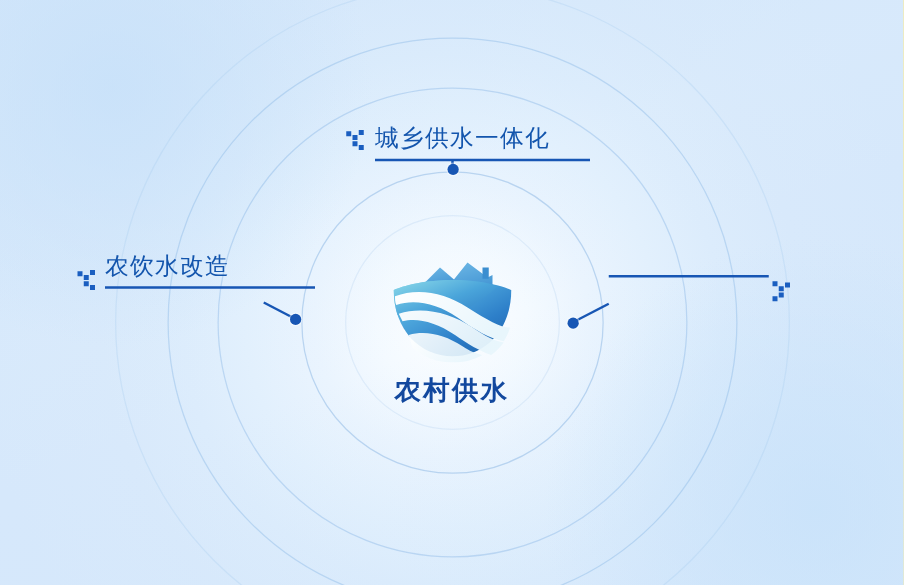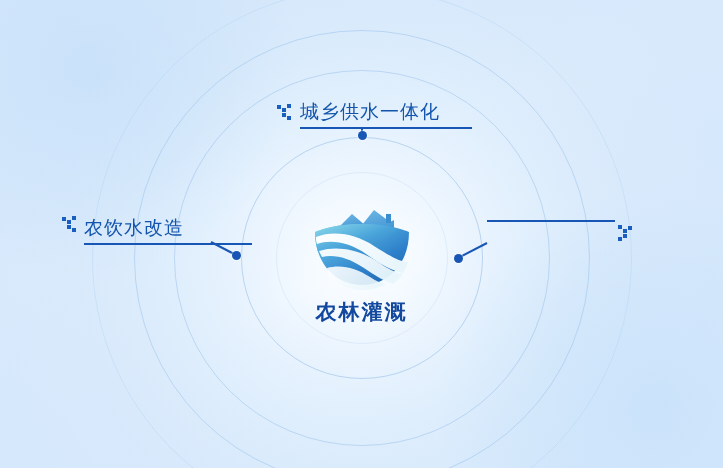--- a/index.html
+++ b/index.html
@@ -111,21 +111,21 @@
     letter-spacing: 1px;
     line-height: 1.25;
   }
   .label-rule {
     height: 2px;
     background: #1756b4;
     margin-top: 3px;
   }
   .lbl-top  { left: 277px; top: 100px; }
   .lbl-top .label-rule  { width: 172px; margin-left: 23px; }
-  .lbl-left { left: 62px;  top: 216px; }
+  .lbl-left { left: 62px;  top: 202px; }
   .lbl-left .label-rule { width: 168px; margin-left: 22px; }
   .lbl-right{ left: 487px; top: 217px; }
   .lbl-right .label-rule{ width: 128px; margin-left: 0px; }
   
   .chev {
     position: absolute;
     width: 16px; height: 16px;
   }
   .chev i {
     position: absolute;
@@ -246,16 +246,16 @@
                  C 99 76, 97 80, 95 83 C 84 81, 72 74, 58 64
                  C 42 53, 24 49, 9 54 C 8 52, 8 49, 8 47 Z" fill="url(#waveGrad)"></path>
         <path d="M11 61 C 30 55, 52 60, 70 72 C 80 79, 88 83, 95 84
                  C 92 88, 89 91, 85 94 C 76 91, 66 85, 56 78
                  C 40 67, 25 64, 14 67 C 13 65, 12 63, 11 61 Z" fill="url(#waveGrad)" opacity="0.95"></path>
         <path d="M19 78 C 33 74, 48 78, 62 87 C 68 91, 73 93, 78 94
                  C 71 98, 63 100, 54 100 C 42 100, 31 96, 22 88
                  C 21 85, 20 81, 19 78 Z" fill="url(#waveGrad)" opacity="0.9"></path>
       </svg>
     </div>
-    <div class="center-title">农林灌溉</div>
+    <div class="center-title">农村供水</div>
   </div>
 
 </div>
 
 </body></html>

